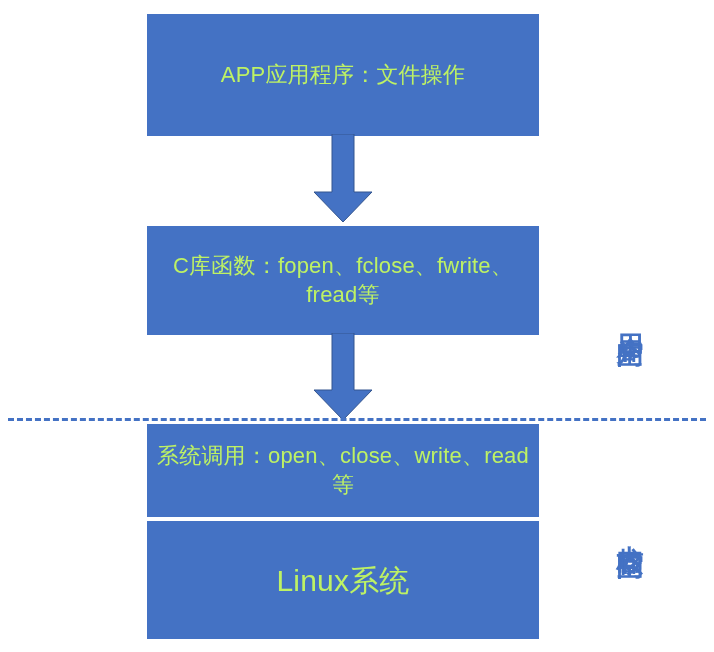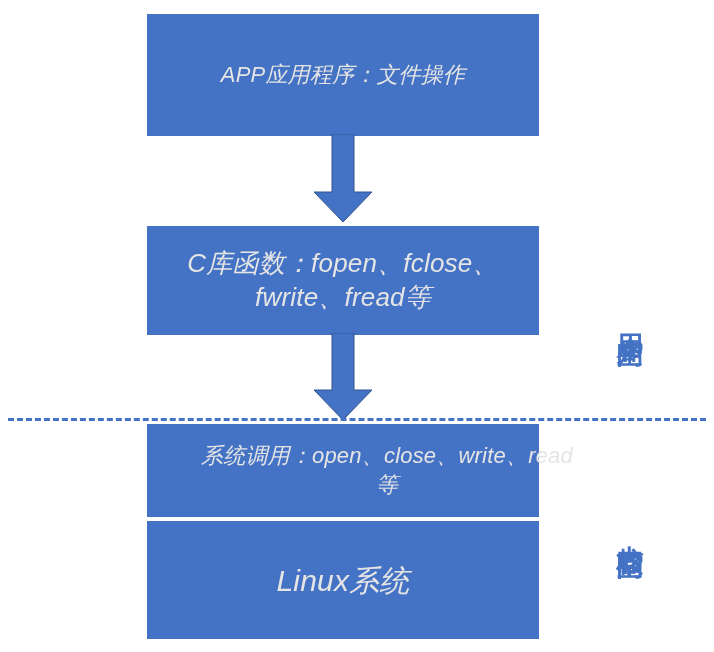--- a/index.html
+++ b/index.html
@@ -26,64 +26,62 @@
   
   .box {
     position: absolute;
     background: #4472C4;
     box-sizing: border-box;
     display: flex;
     align-items: center;
     justify-content: center;
   }
   .box-label {
-    color: #e5e5e5;
+    color: #bef264;
     text-align: center;
     line-height: 1.30;
     letter-spacing: 0.2px;
     white-space: pre-line;
     padding: 0 10px;
-    font-style: italic;
   }
 
   #box-app {
     left: 147px;
     top: 14px;
     width: 392px;
     height: 122px;
   }
   #box-app .box-label { font-size: 22px; }
 
   #box-libc {
     left: 147px;
     top: 226px;
     width: 392px;
     height: 109px;
   }
-  #box-libc .box-label { font-size: 26px; }
+  #box-libc .box-label { font-size: 22px; }
 
   
   #box-kernel {
     position: absolute;
     left: 147px;
     top: 424px;
     width: 392px;
     height: 215px;
     background: #4472C4;
   }
   #kernel-syscall {
     position: absolute;
     left: 0;
     top: 0;
     width: 392px;
     height: 93px;
     display: flex;
     align-items: center;
     justify-content: center;
-    padding-left: 44px;
   }
   #kernel-syscall .box-label { font-size: 22px; }
 
   #kernel-divider {
     position: absolute;
     left: 0;
     top: 93px;
     width: 392px;
     height: 4px;
     background: #ffffff;

